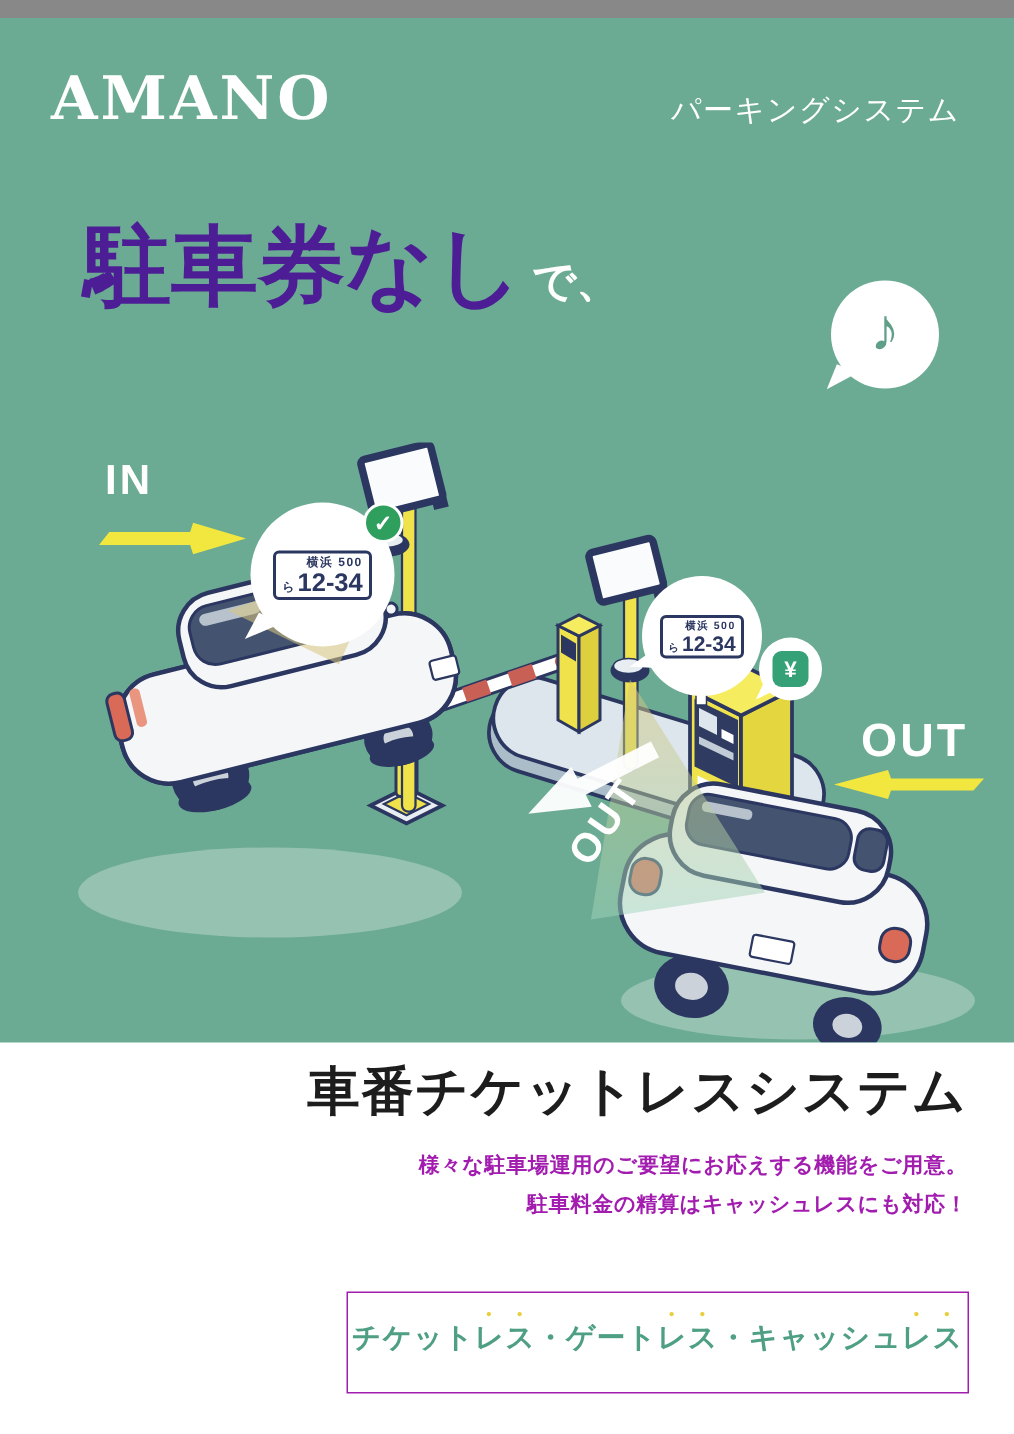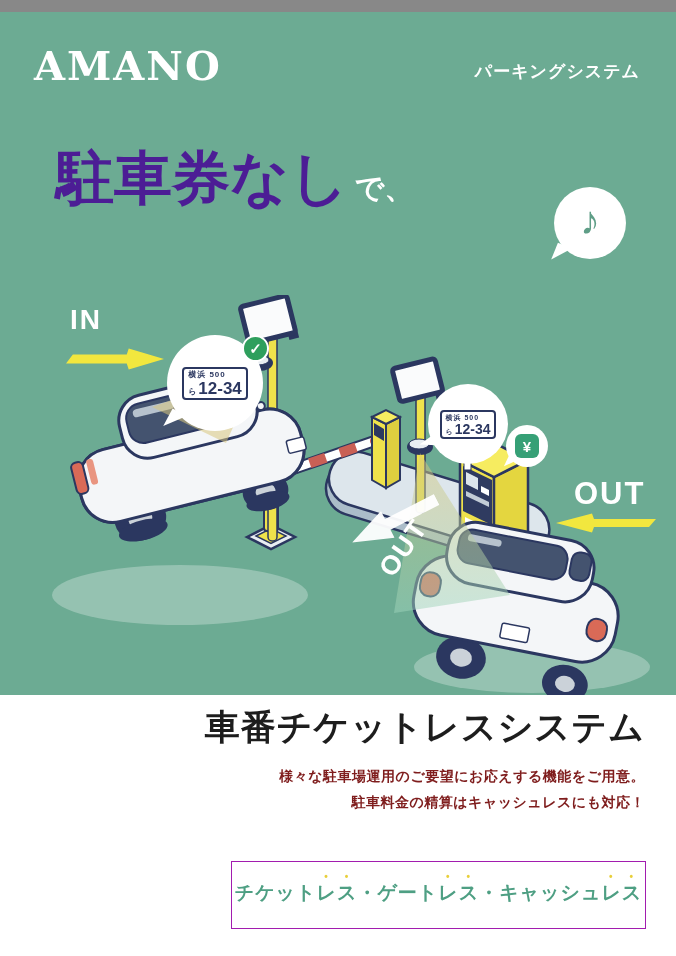--- a/index.html
+++ b/index.html
@@ -4,21 +4,21 @@
 <style>
   * { margin:0; padding:0; box-sizing:border-box; }
   body { font-family:"Liberation Sans", sans-serif; background:#888; }
   .page { position:relative; width:676px; height:956px; margin:12px auto; background:#ffffff; overflow:hidden; }
 
   
   .green-section { position:absolute; left:0; top:0; width:676px; height:683px; background:#6CAB93; overflow:hidden; }
 
   .brand-logo { position:absolute; left:34px; top:30px; font-family:"DejaVu Serif", serif;
     font-weight:bold; font-size:40px; letter-spacing:2px; color:#ffffff; }
-  .product-name { position:absolute; right:36px; top:48px; font-size:17px; font-weight:700;
+  .product-name { position:absolute; right:36px; top:48px; font-size:20px; font-weight:400;
     color:#ffffff; letter-spacing:1px; }
 
   .headline { position:absolute; left:56px; top:134px; line-height:1.12; color:#ffffff; white-space:nowrap; }
   .headline .row { display:flex; align-items:baseline; }
   .hl-em { color:#4c1d95; font-size:58px; font-weight:800; }
   .hl-small { color:#ffffff; font-size:29px; font-weight:700; margin-left:6px; }
   .hl-big { color:#ffffff; font-size:53px; font-weight:800; margin-left:4px; }
   .headline .row2 { margin-top:10px; }
 
   
@@ -36,21 +36,21 @@
     border-color:#ffffff transparent transparent transparent; transform:rotate(28deg); }
   .bubble-plate-2 { left:428px; top:372px; width:80px; height:80px; }
   .bubble-plate-2 .tail { left:-4px; bottom:10px; border-width:18px 14px 0 0;
     border-color:#ffffff transparent transparent transparent; transform:rotate(55deg); }
 
   .check-badge { position:absolute; top:0px; right:-6px; width:27px; height:27px; border-radius:50%;
     background:#2E9F5D; border:2px solid #ffffff; color:#ffffff; font-size:15px; font-weight:bold;
     display:flex; align-items:center; justify-content:center; }
 
   .plate { background:#ffffff; border:2px solid #2B3760; border-radius:4px; padding:2px 4px 1px;
-    color:#2B3760; text-align:left; line-height:1; }
+    color:#2B3760; text-align:right; line-height:1; }
   .plate-top { font-size:8px; font-weight:700; letter-spacing:1px; }
   .plate-num { display:flex; align-items:baseline; justify-content:center; margin-top:1px; }
   .plate-kana { font-size:8px; font-weight:700; margin-right:2px; }
   .plate-number { font-size:17px; font-weight:800; letter-spacing:0px; }
   .plate.small .plate-top { font-size:7px; }
   .plate.small .plate-number { font-size:14px; }
   .plate.small .plate-kana { font-size:7px; }
 
   .yen-bubble { left:506px; top:413px; width:42px; height:42px; }
   .yen-bubble .tail { left:0px; bottom:-2px; border-width:12px 10px 0 0;
@@ -68,21 +68,21 @@
     clip-path:polygon(0% 50%, 36% 2%, 38% 30%, 100% 30%, 93% 70%, 38% 70%, 36% 98%); }
   .ground-arrow { position:absolute; left:347px; top:494px; width:95px; height:30px; background:#ffffff;
     clip-path:polygon(0% 50%, 42% 0%, 42% 30%, 100% 30%, 100% 70%, 42% 70%, 42% 100%);
     transform:rotate(-27deg); opacity:0.95; }
   .ground-out-label { left:373px; top:553px; font-size:27px; transform:rotate(-55deg);
     transform-origin:0 0; }
 
   
   .title-block { position:absolute; right:31px; top:692px; text-align:left; }
   .main-title { font-size:35px; font-weight:700; color:#1d1d1d; letter-spacing:1px; }
-  .subtitle { position:absolute; right:31px; top:752px; text-align:right; color:#7f1d1d;
+  .subtitle { position:absolute; right:31px; top:752px; text-align:right; color:#a21caf;
     font-size:14px; font-weight:700; line-height:1.85; letter-spacing:0.5px; }
 
   .feature-box { position:absolute; left:231px; top:849px; width:415px; height:68px;
     border:1px solid #a21caf; text-align:center; padding-top:9px; background:#ffffff; }
   .feature-line1 { font-size:19px; font-weight:800; color:#4E9F83; letter-spacing:1px; line-height:1.5; }
   .em-dots { text-emphasis:filled dot #E8CF3A; -webkit-text-emphasis:filled dot #E8CF3A;
     text-emphasis-position:over right; -webkit-text-emphasis-position:over; }
   .feature-line2 { font-size:15px; font-weight:700; color:#222222; letter-spacing:1.5px; margin-top:3px; }
 
   .footer-bar { position:absolute; left:0; bottom:0; width:676px; height:11px; background:#6CAB93; }

